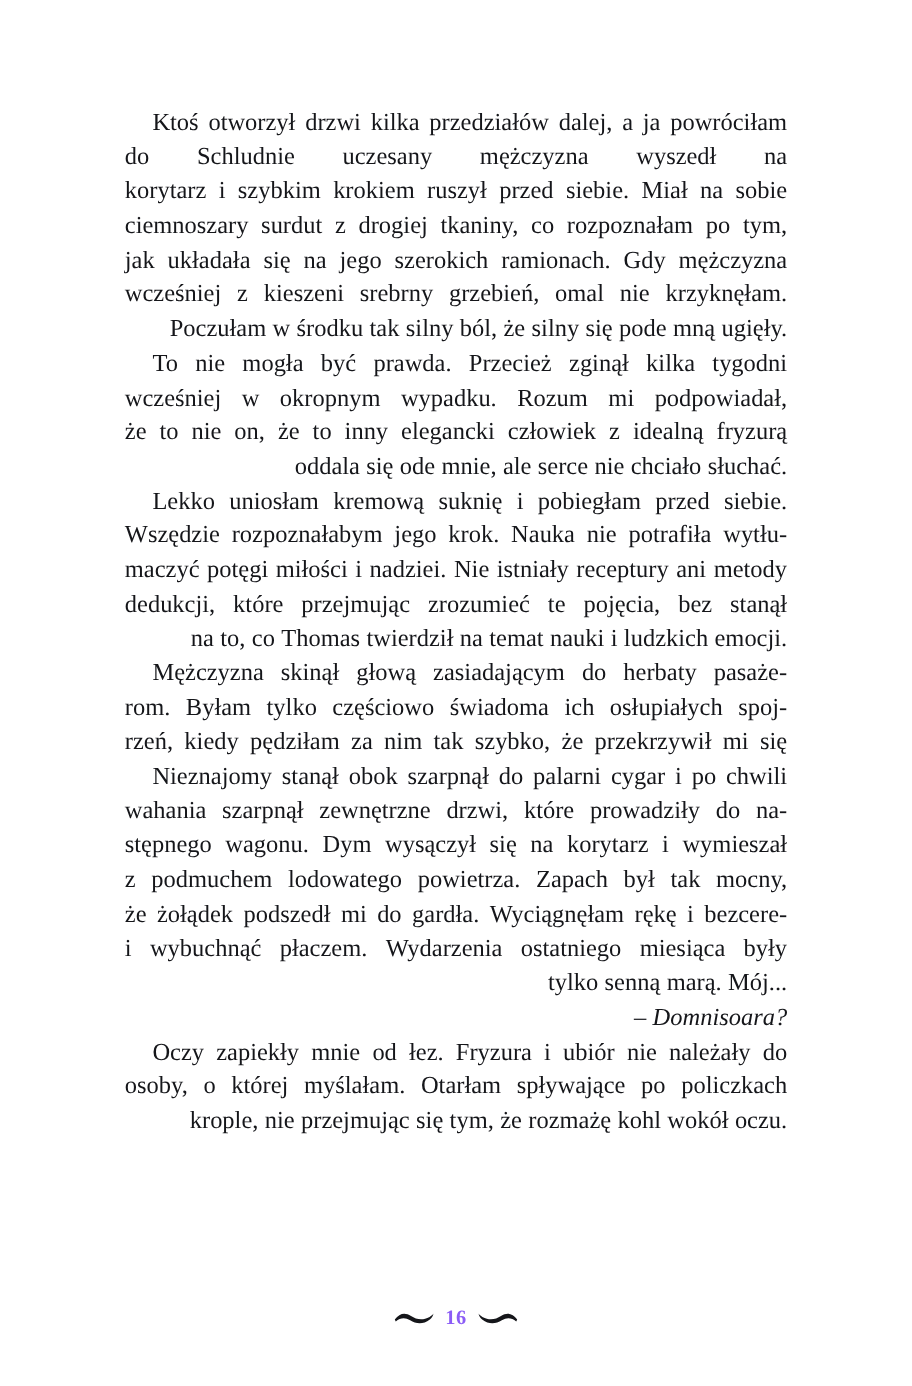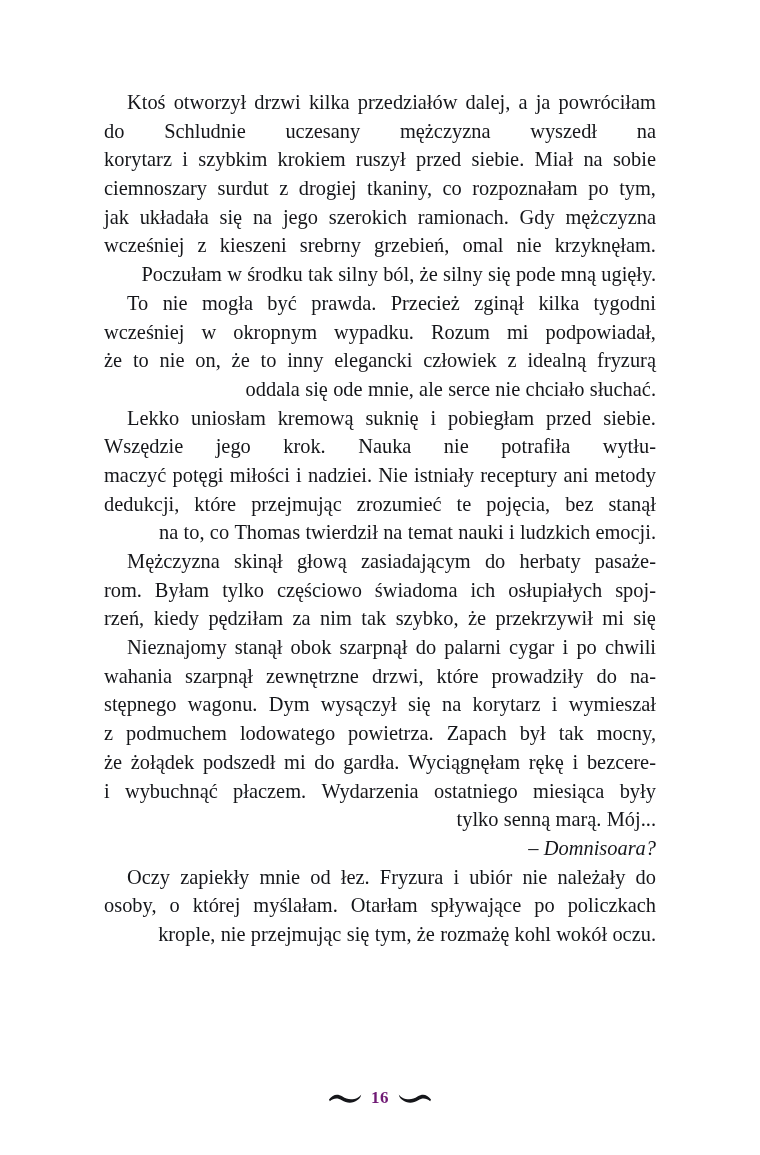--- a/index.html
+++ b/index.html
@@ -81,21 +81,21 @@
     top: 1088px;
     width: 760px;
     display: flex;
     align-items: center;
     justify-content: center;
     gap: 9px;
   }
   .folio-number {
     font-size: 17px;
     font-weight: bold;
-    color: #701a75;
+    color: #8b5cf6;
     letter-spacing: 0.4px;
   }
   .ornament {
     display: block;
     width: 34px;
     height: 14px;
     color: #15161a;
   }
   .ornament svg {
     display: block;
@@ -122,21 +122,21 @@
         <div class="line last"><span class="word">Poczułam</span><span class="word">w</span><span class="word">środku</span><span class="word">tak</span><span class="word">silny</span><span class="word">ból,</span><span class="word">że</span><span class="word">silny</span><span class="word">się</span><span class="word">pode</span><span class="word">mną</span><span class="word">ugięły.</span></div>
       </div>
       <div class="para">
         <div class="line justify indent"><span class="word">To</span><span class="word">nie</span><span class="word">mogła</span><span class="word">być</span><span class="word">prawda.</span><span class="word">Przecież</span><span class="word">zginął</span><span class="word">kilka</span><span class="word">tygodni</span></div>
         <div class="line justify"><span class="word">wcześniej</span><span class="word">w</span><span class="word">okropnym</span><span class="word">wypadku.</span><span class="word">Rozum</span><span class="word">mi</span><span class="word">podpowiadał,</span></div>
         <div class="line justify"><span class="word">że</span><span class="word">to</span><span class="word">nie</span><span class="word">on,</span><span class="word">że</span><span class="word">to</span><span class="word">inny</span><span class="word">elegancki</span><span class="word">człowiek</span><span class="word">z</span><span class="word">idealną</span><span class="word">fryzurą</span></div>
         <div class="line last"><span class="word">oddala</span><span class="word">się</span><span class="word">ode</span><span class="word">mnie,</span><span class="word">ale</span><span class="word">serce</span><span class="word">nie</span><span class="word">chciało</span><span class="word">słuchać.</span></div>
       </div>
       <div class="para">
         <div class="line justify indent"><span class="word">Lekko</span><span class="word">uniosłam</span><span class="word">kremową</span><span class="word">suknię</span><span class="word">i</span><span class="word">pobiegłam</span><span class="word">przed</span><span class="word">siebie.</span></div>
-        <div class="line justify"><span class="word">Wszędzie</span><span class="word">jego</span><span class="word">krok.</span><span class="word">Nauka</span><span class="word">nie</span><span class="word">potrafiła</span><span class="word">wytłu-</span></div>
+        <div class="line justify"><span class="word">Wszędzie</span><span class="word">rozpoznałabym</span><span class="word">jego</span><span class="word">krok.</span><span class="word">Nauka</span><span class="word">nie</span><span class="word">potrafiła</span><span class="word">wytłu-</span></div>
         <div class="line justify"><span class="word">maczyć</span><span class="word">potęgi</span><span class="word">miłości</span><span class="word">i</span><span class="word">nadziei.</span><span class="word">Nie</span><span class="word">istniały</span><span class="word">receptury</span><span class="word">ani</span><span class="word">metody</span></div>
         <div class="line justify"><span class="word">dedukcji,</span><span class="word">które</span><span class="word">przejmując</span><span class="word">zrozumieć</span><span class="word">te</span><span class="word">pojęcia,</span><span class="word">bez</span><span class="word">stanął</span></div>
         <div class="line last"><span class="word">na</span><span class="word">to,</span><span class="word">co</span><span class="word">Thomas</span><span class="word">twierdził</span><span class="word">na</span><span class="word">temat</span><span class="word">nauki</span><span class="word">i</span><span class="word">ludzkich</span><span class="word">emocji.</span></div>
       </div>
       <div class="para">
         <div class="line justify indent"><span class="word">Mężczyzna</span><span class="word">skinął</span><span class="word">głową</span><span class="word">zasiadającym</span><span class="word">do</span><span class="word">herbaty</span><span class="word">pasaże-</span></div>
         <div class="line justify"><span class="word">rom.</span><span class="word">Byłam</span><span class="word">tylko</span><span class="word">częściowo</span><span class="word">świadoma</span><span class="word">ich</span><span class="word">osłupiałych</span><span class="word">spoj-</span></div>
         <div class="line justify"><span class="word">rzeń,</span><span class="word">kiedy</span><span class="word">pędziłam</span><span class="word">za</span><span class="word">nim</span><span class="word">tak</span><span class="word">szybko,</span><span class="word">że</span><span class="word">przekrzywił</span><span class="word">mi</span><span class="word">się</span></div>
       </div>
       <div class="para">

